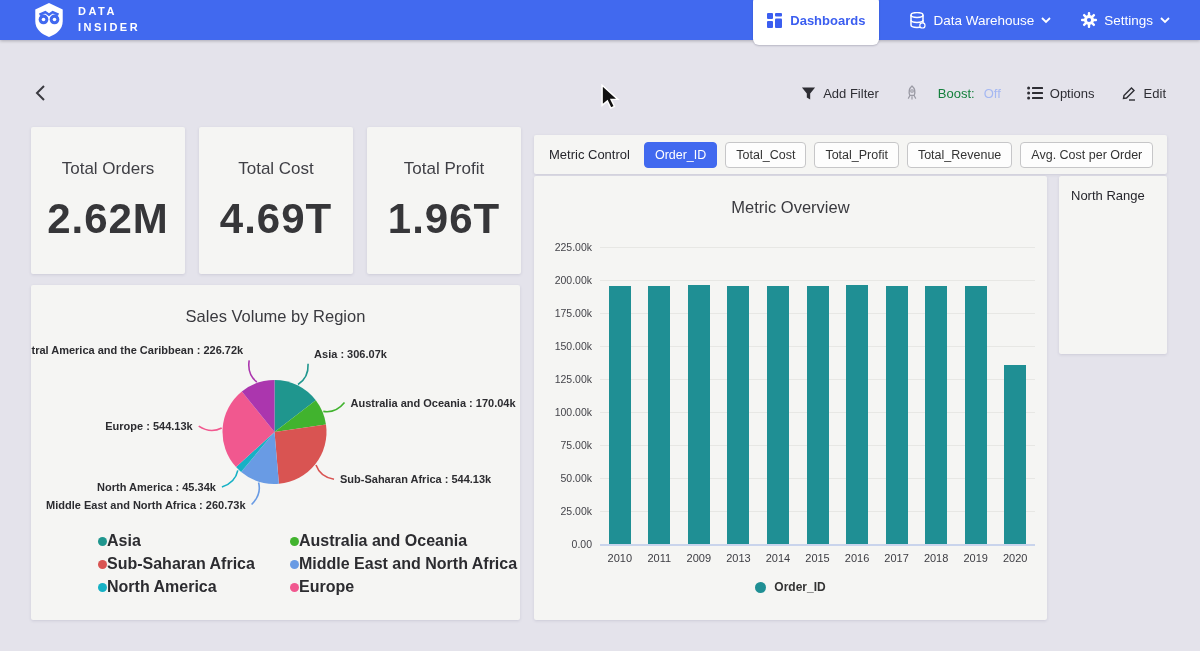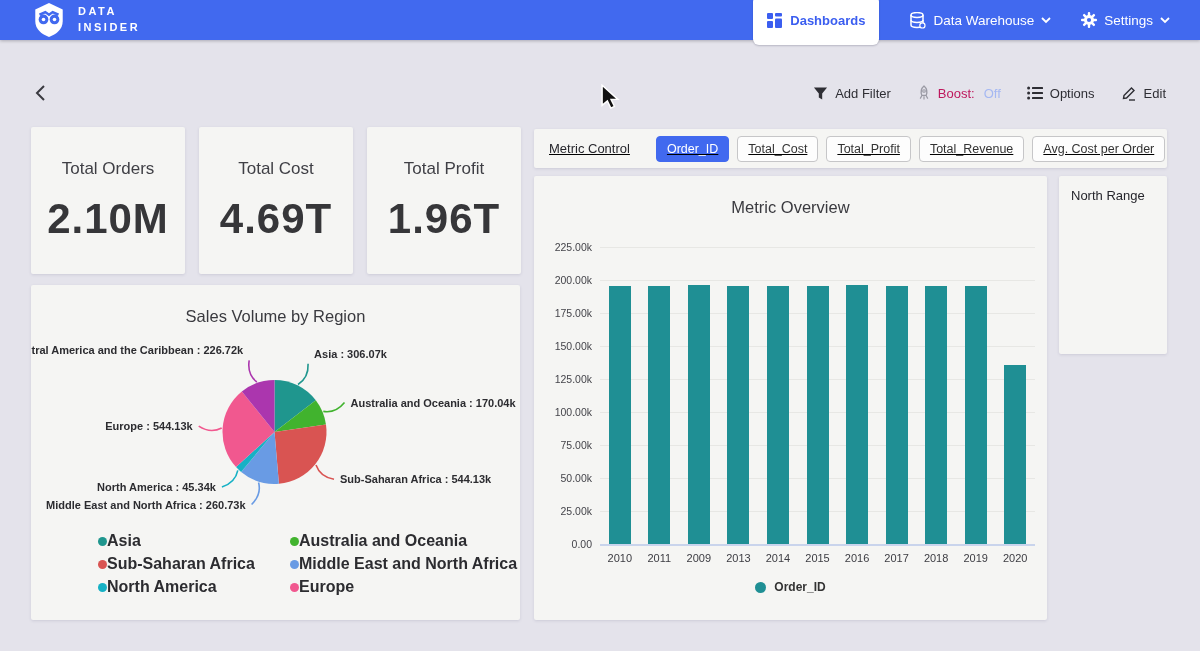--- a/index.html
+++ b/index.html
@@ -19,31 +19,31 @@
               font-family:inherit; cursor:pointer; box-shadow:0 1px 2px rgba(0,0,40,.2); }
   .nav-item { display:flex; align-items:center; gap:7px; color:#fff; font-size:13.5px; cursor:pointer; }
 
   
   .page-header { position:absolute; left:0; top:72px; width:1200px; height:42px;
                  display:flex; align-items:center; padding:0 34px; }
   .back-btn { background:none; border:none; cursor:pointer; margin-right:18px; display:flex; align-items:center; }
   .page-title { font-size:20px; font-weight:500; color:#2b2b33; }
   .header-actions { margin-left:auto; display:flex; align-items:center; gap:26px; }
   .action { display:flex; align-items:center; gap:7px; font-size:13px; color:#2e2e34; cursor:pointer; }
-  .boost-label { color:#be185d; }
+  .boost-label { color:#15803d;margin-left:12px; }
   .boost-value { color:#a5b8f2; margin-left:2px; }
 
   
   .card { position:absolute; background:#f5f5f3; border-radius:2px; box-shadow:0 1px 3px rgba(50,50,90,.13); }
   .kpi { width:154px; height:147px; top:127px; display:flex; flex-direction:column; align-items:center; justify-content:center; gap:16px; }
   .kpi-label { font-size:17px; font-weight:500; color:#3f3f45; }
   .kpi-value { font-size:42px; font-weight:bold; color:#363639; letter-spacing:1px; }
 
   
-  .metric-bar { left:534px; top:129px; width:633px; height:39px; display:flex; align-items:center; padding:0 15px; gap:20px;text-decoration:underline; }
+  .metric-bar { left:534px; top:135px; width:633px; height:39px; display:flex; align-items:center; padding:0 15px; gap:8px; }
   .metric-label { font-size:13px; color:#26262c; margin-right:6px; white-space:nowrap; }
   .ctl-btn { font-family:inherit; font-size:12.5px; color:#333; background:#fdfdfd; border:1px solid #c6c6c8;
              border-radius:4px; padding:5px 10px; cursor:pointer; white-space:nowrap; }
   .ctl-btn.active { background:#4169ef; border-color:#4169ef; color:#fff; }
 
   
   .bar-card { left:534px; top:176px; width:513px; height:444px; }
   .chart-title { position:absolute; left:0; width:100%; top:22px; text-align:center; font-size:16.5px; color:#3a3a3f; }
   .bar-yaxis { position:absolute; left:0; top:71px; width:58px; height:297px; }
   .ytick { position:absolute; right:0; transform:translateY(-50%); font-size:10.5px; color:#44444a; }
@@ -175,21 +175,21 @@
           <path d="M3 10.5 L10.5 3 L13 5.5 L5.5 13 L2.5 13.5 Z" fill="none" stroke="#2e2e34" stroke-width="1.4"></path>
           <path d="M8 15 H14" stroke="#2e2e34" stroke-width="1.4"></path>
         </svg>
         <span>Edit</span>
       </div>
     </div>
   </div>
 
   <div class="card kpi" style="left:31px">
     <div class="kpi-label">Total Orders</div>
-    <div class="kpi-value">2.10M</div>
+    <div class="kpi-value">2.62M</div>
   </div>
   <div class="card kpi" style="left:199px">
     <div class="kpi-label">Total Cost</div>
     <div class="kpi-value">4.69T</div>
   </div>
   <div class="card kpi" style="left:367px">
     <div class="kpi-label">Total Profit</div>
     <div class="kpi-value">1.96T</div>
   </div>
 

